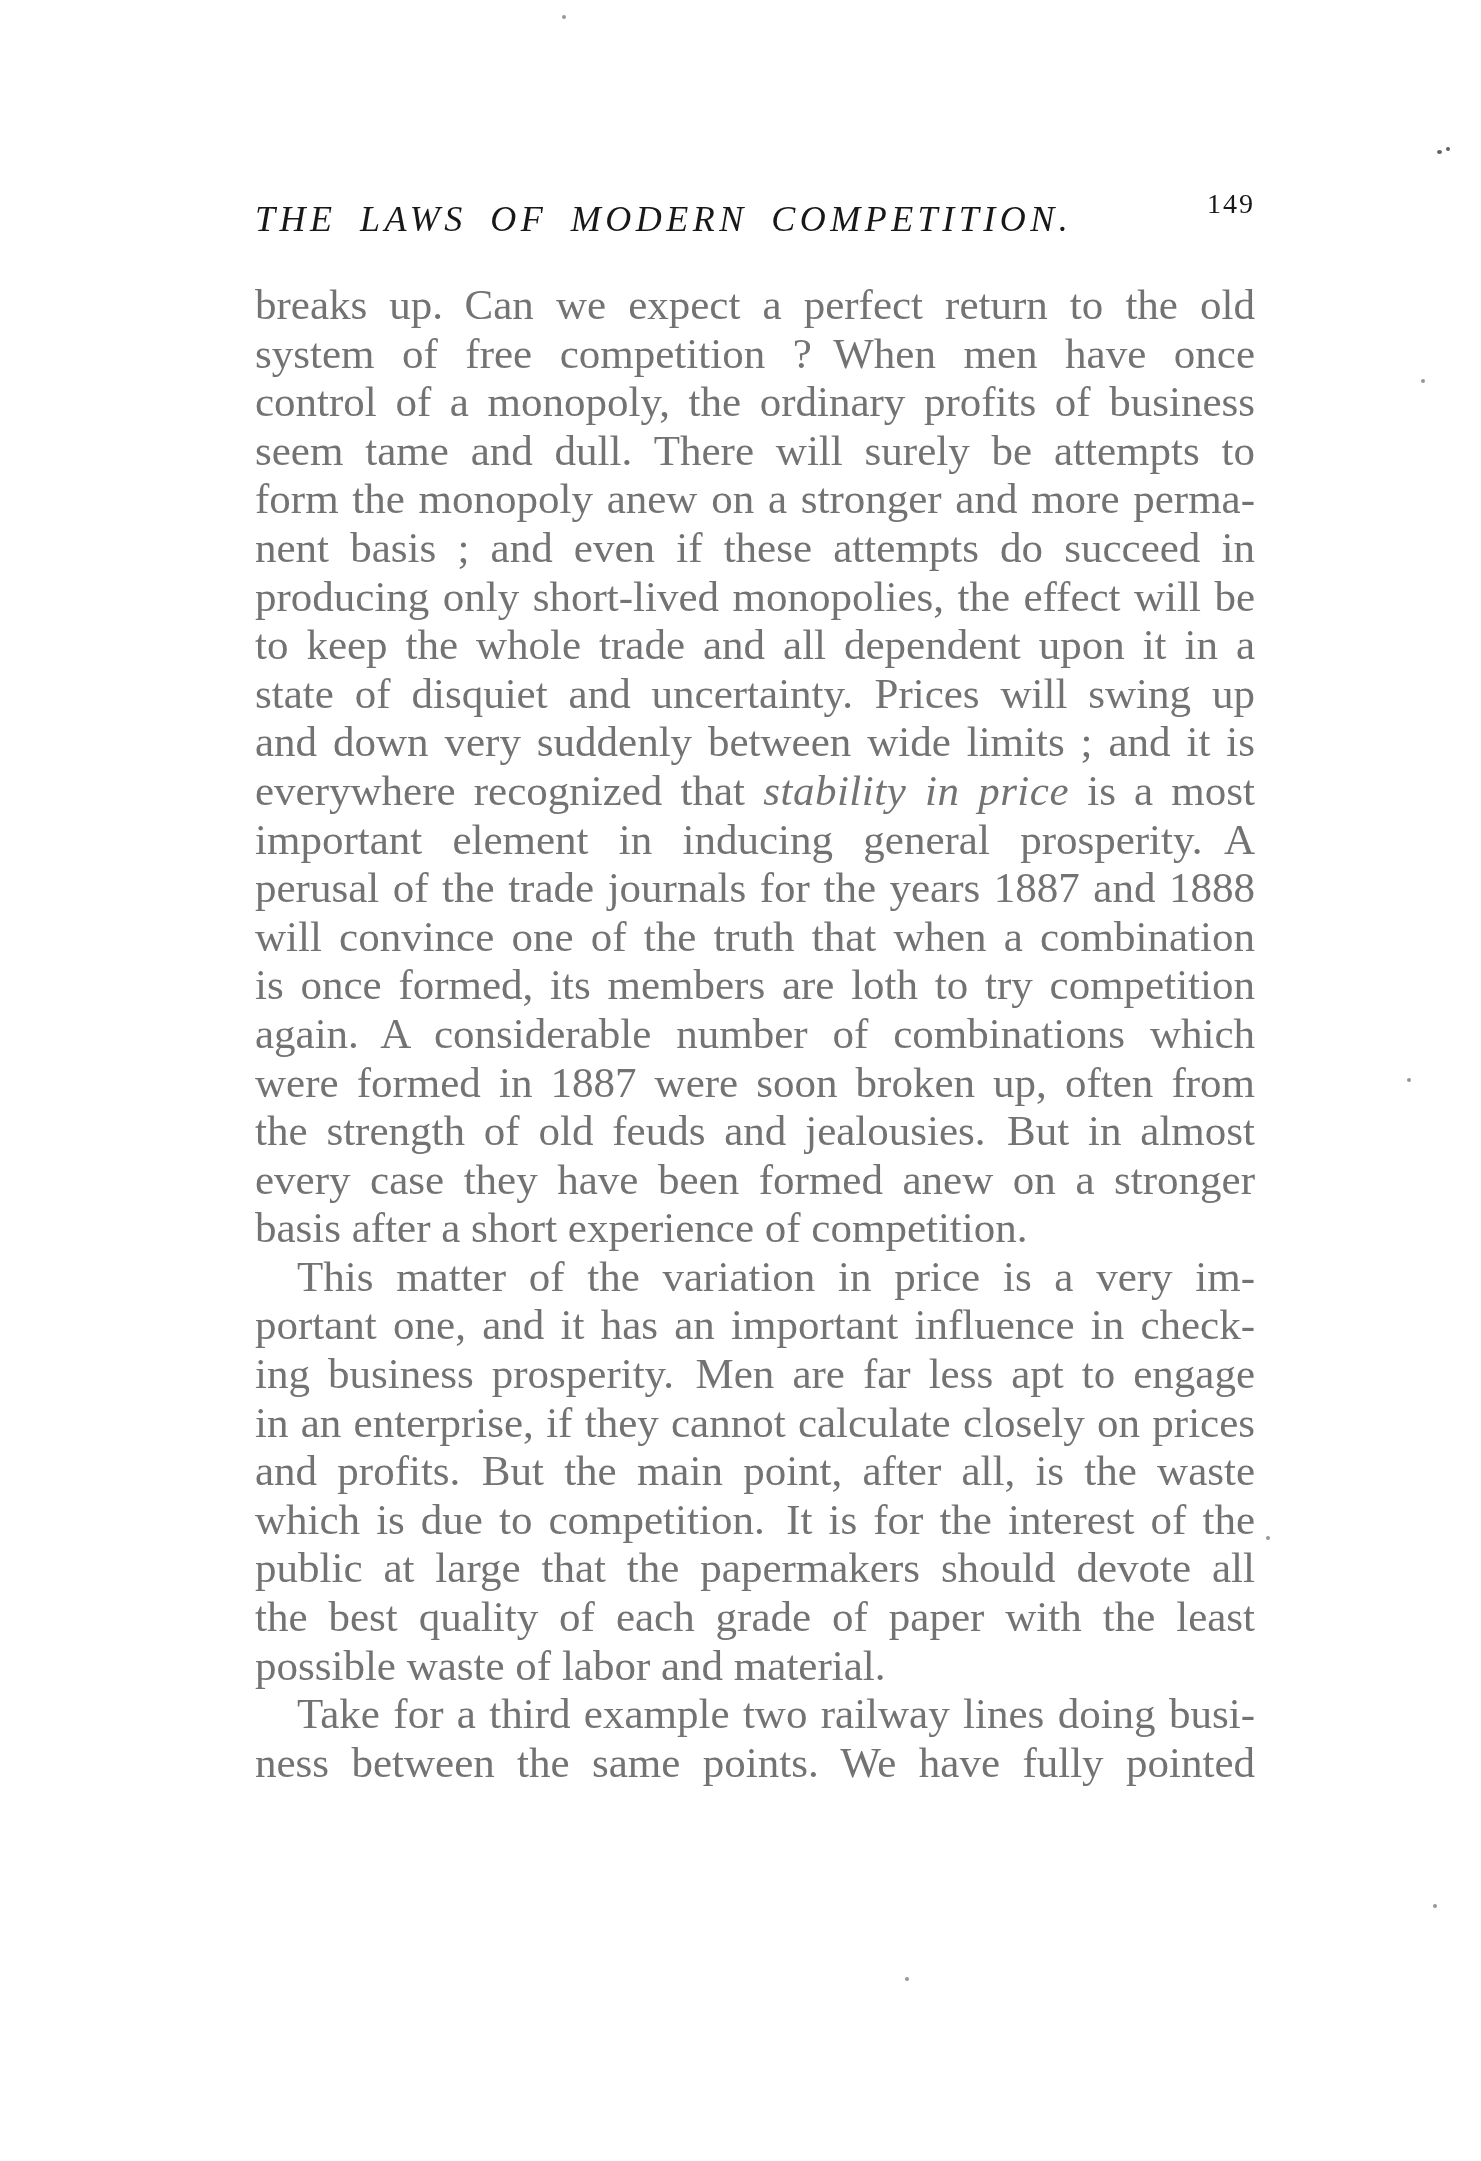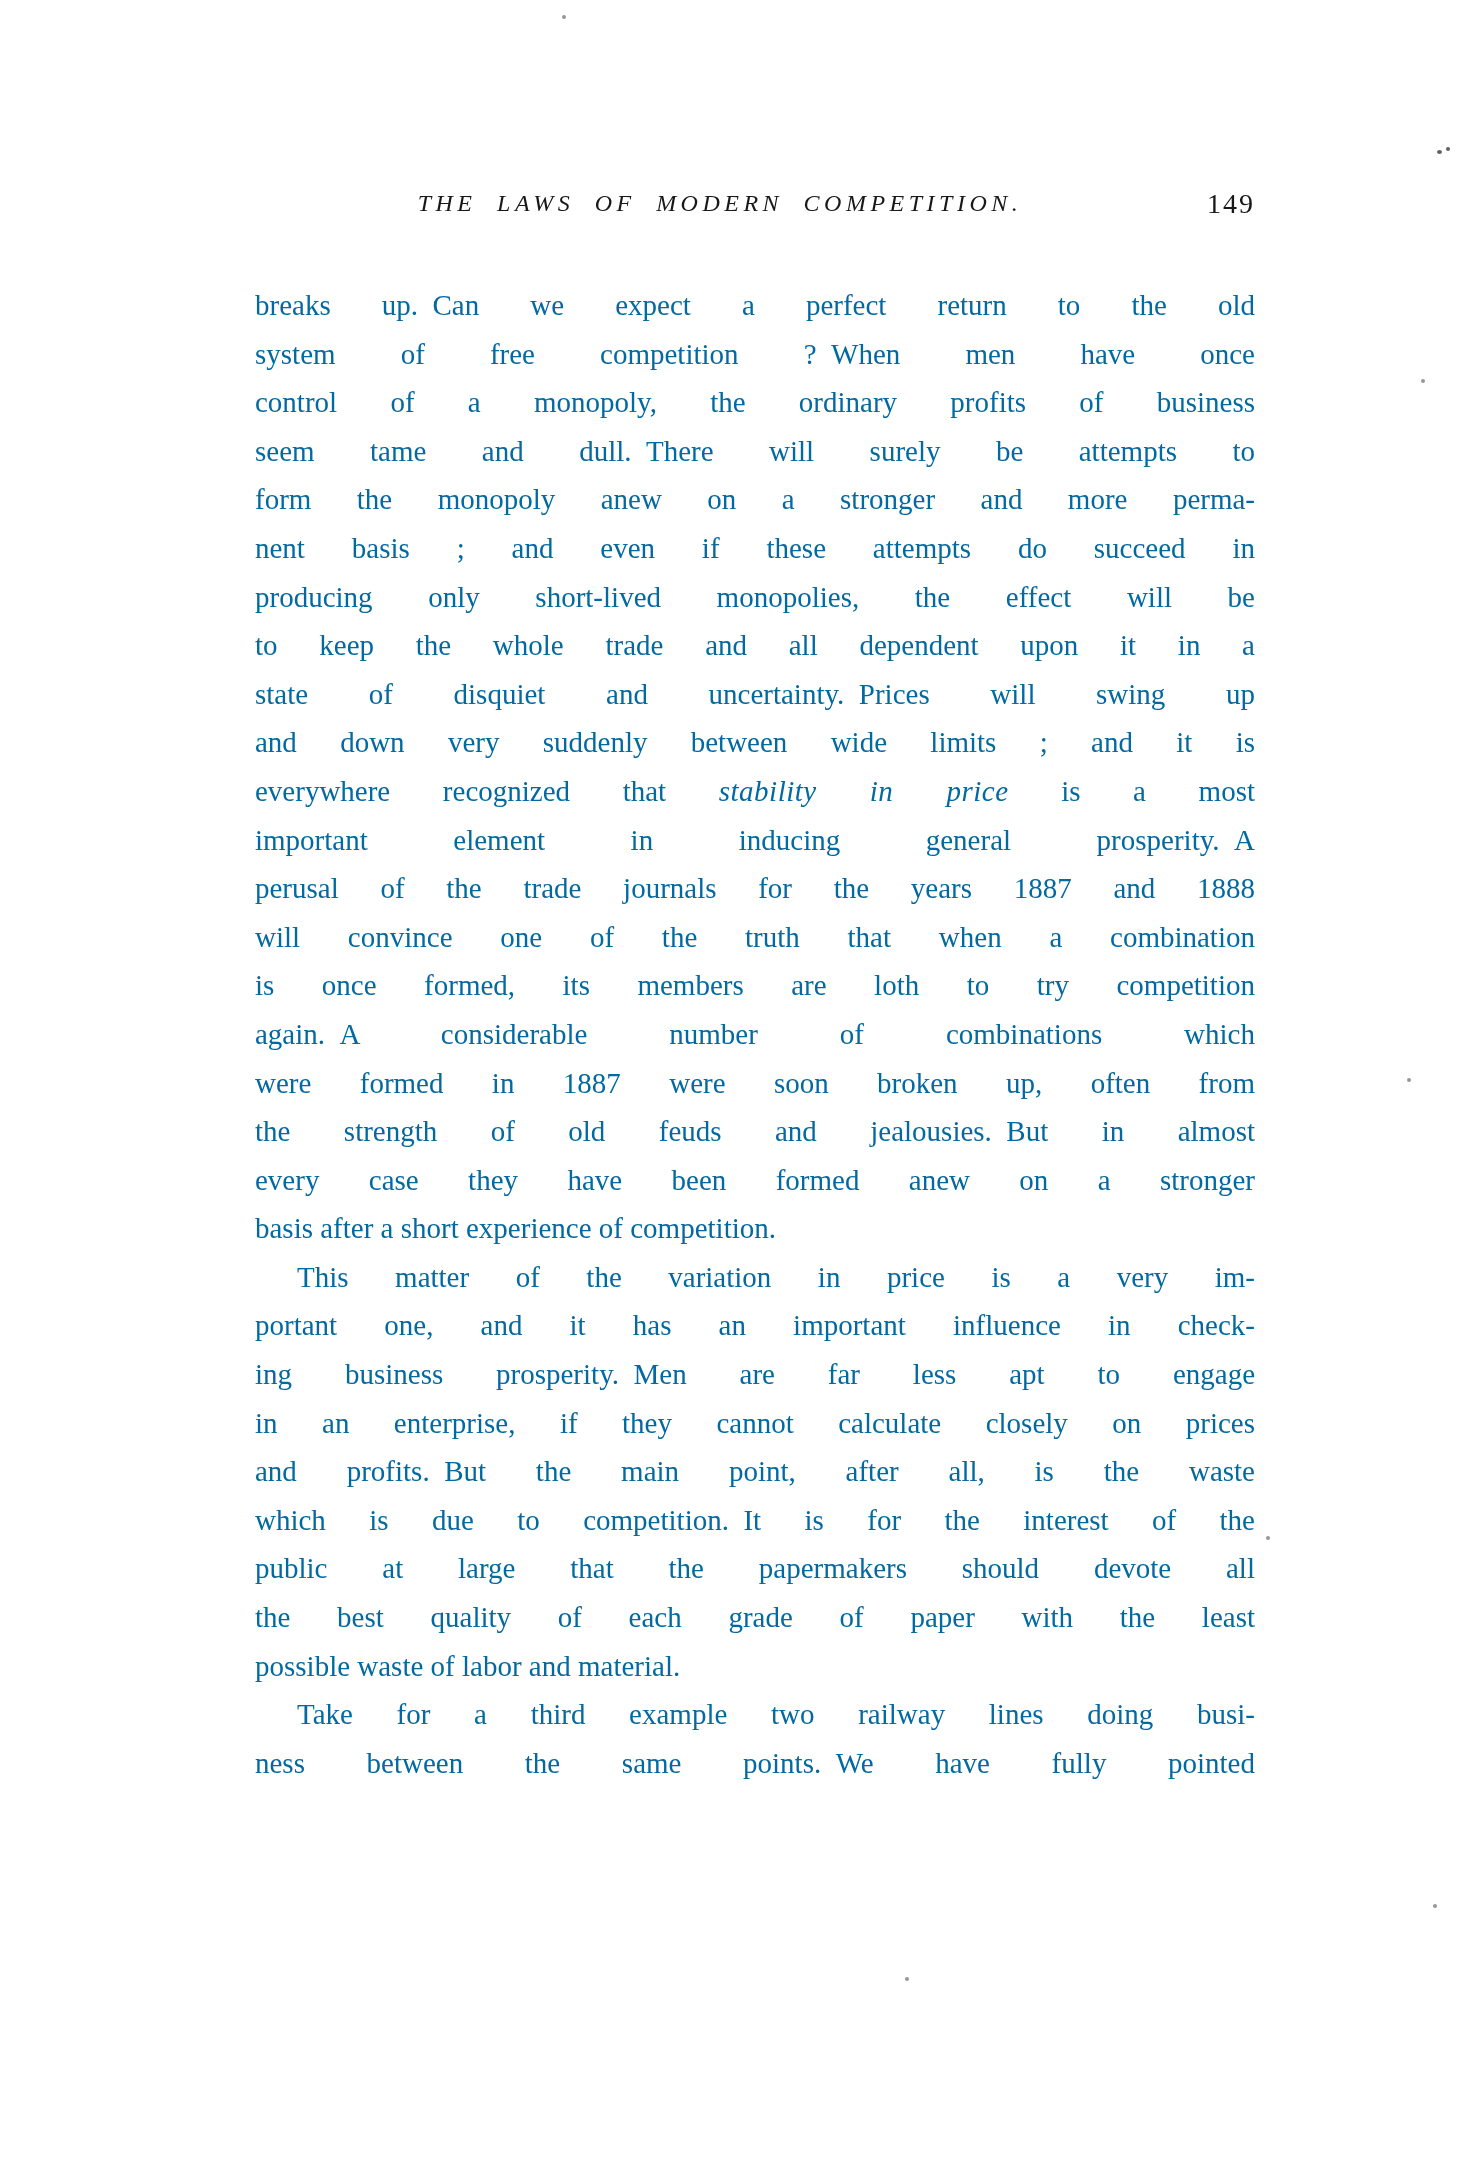--- a/index.html
+++ b/index.html
@@ -15,49 +15,50 @@
   .running-header {
     position: absolute;
     left: 255px;
     top: 190px;
     width: 1000px;
     height: 44px;
   }
   .header-title {
     position: absolute;
     left: 0; right: 70px;
-    text-align: center;
+    text-align: left;
     font-style: italic;
-    font-size: 24px;
+    font-size: 36px;
     letter-spacing: 4.5px;
     word-spacing: 10px;
     white-space: nowrap;
     color: #181818;
+    margin-top: 8px;
   }
   .page-number {
     position: absolute;
     right: 0;
     top: -2px;
     font-size: 28px;
     letter-spacing: 2px;
     color: #181818;
   }
   .page-body {
     position: absolute;
     left: 255px;
     top: 281px;
     width: 1000px;
   }
   .line {
-    font-size: 29px;
+    font-size: 43px;
     line-height: 48.6px;
     text-align: justify;
     text-align-last: justify;
     white-space: normal;
-    color: #0369a1;
+    color: #737373;
   }
   .line.para-end { text-align-last: left; }
   .line.indent { text-indent: 42px; }
   .line em { font-style: italic; letter-spacing: 0.5px; }
   .artifact {
     position: absolute;
     background: #7d7d7d;
     border-radius: 50%;
     opacity: 0.8;
   }

